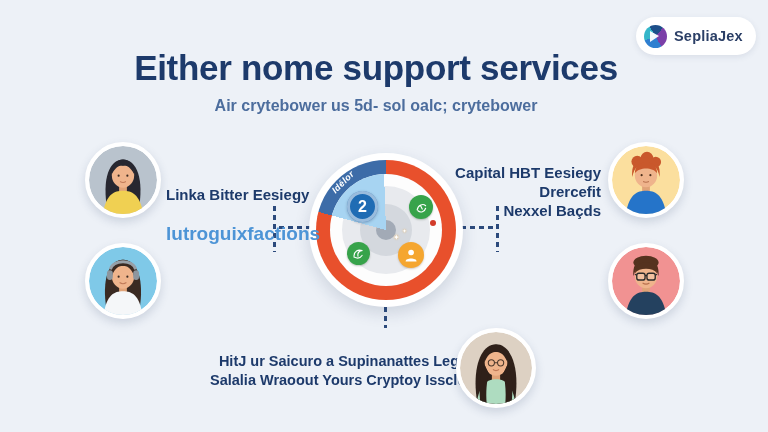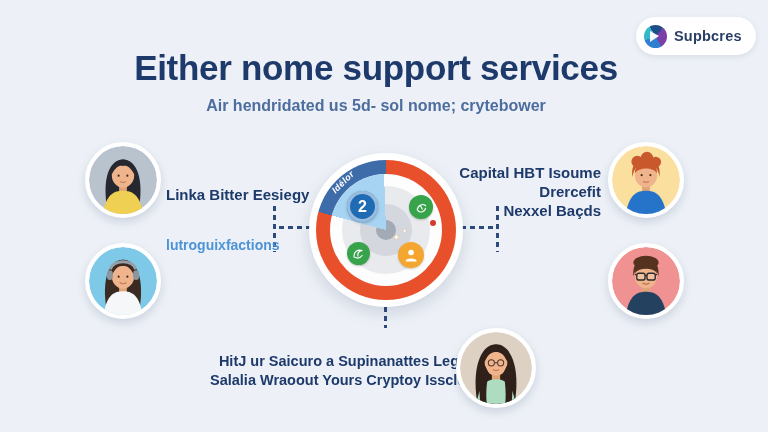--- a/index.html
+++ b/index.html
@@ -23,21 +23,21 @@
     border-top:5px solid transparent; border-bottom:6px solid transparent; border-left:9px solid #fff; opacity:.95; }
   .logo-text { font-size:14.5px; font-weight:bold; color:#2b3f66; letter-spacing:.2px; }
   
   .avatar { position:absolute; width:76px; height:76px; border:4px solid #fff; border-radius:50%;
     overflow:hidden; box-shadow:0 4px 10px rgba(50,70,110,.18); background:#fff; }
   .avatar svg { display:block; width:100%; height:100%; }
   .avatar.big { width:80px; height:80px; }
   
   .item-text { position:absolute; white-space:pre-line; }
   .t-title { font-size:15px; font-weight:bold; color:var(--navy,#1d3a6b); line-height:19px; white-space:pre-line; }
-  .t-sub   { font-size:14px; font-weight:bold; color:#4d94d6; line-height:19px; margin-top:14px; }
+  .t-sub   { font-size:19px; font-weight:bold; color:#4d94d6; line-height:19px; margin-top:2px; }
   .align-r { text-align:right; }
   .align-c { text-align:center; }
   
   .dash-v { position:absolute; width:3px;
     background:repeating-linear-gradient(to bottom, var(--dash,#2c4a7c) 0 5px, transparent 5px 9px); }
   .dash-h { position:absolute; height:3px;
     background:repeating-linear-gradient(to right, var(--dash,#2c4a7c) 0 5px, transparent 5px 9px); }
   
   .donut { position:absolute; left:309px; top:153px; width:154px; height:154px; }
   .donut .outer { position:absolute; inset:0; border-radius:50%; background:#fff;
@@ -63,26 +63,26 @@
   .red-dot { position:absolute; left:121px; top:67px; width:6px; height:6px; border-radius:50%; background:#d23b2a; }
   .sparkle { position:absolute; color:#fff; font-size:8px; text-shadow:0 0 2px rgba(245,166,48,.9); }
 </style>
 </head>
 <body>
 
 <div id="canvas" style="--bg: #edf1f7; --navy: #1d3a6b; --orange: #e8502c; --arc-blue: #3d6ca8; --wedge: #a7d4f2; --badge-blue: #1f6cb4; --green: #37a34a; --icon-orange: #f5a630; --dash: #2c4a7c;">
 
   <div class="hdr">
     <h1>Either nome support services</h1>
-    <p>Air hendridated us 5d- sol nome; crytebower</p>
+    <p>Air crytebower us 5d- sol oalc; crytebower</p>
   </div>
 
   <div class="logo">
     <span class="logo-mark"></span>
-    <span class="logo-text">Supbcres</span>
+    <span class="logo-text">SepliaJex</span>
   </div>
 
   <div class="dash-v" style="left:273px; top:206px; height:46px;"></div>
   <div class="dash-h" style="left:279px; top:226px; width:32px;"></div>
   <div class="dash-v" style="left:496px; top:206px; height:46px;"></div>
   <div class="dash-h" style="left:461px; top:226px; width:33px;"></div>
   <div class="dash-v" style="left:384px; top:298px; height:30px;"></div>
 
   <div class="donut">
     <div class="outer"></div>
@@ -146,21 +146,21 @@
         <circle cx="39.5" cy="30.5" r="1.1" fill="#3a2a22"></circle>
       <path d="M31.5 36.5 Q35 39 38.5 36.5" stroke="#c07a58" stroke-width="1.1" fill="none"></path>
       <path d="M15 70 C18 49 26 45.5 35 45.5 C44 45.5 52 49 55 70 Z" fill="#f5f7f9"></path>
       <path d="M22 23 C25 12.5 45 12.5 48 23" stroke="#97a0a8" stroke-width="3" fill="none"></path>
       <rect x="18.5" y="24" width="6" height="10" rx="3" fill="#8d969e"></rect>
       <rect x="45.5" y="24" width="6" height="10" rx="3" fill="#8d969e"></rect>
     </svg>
   </div>
 
   <div class="item-text align-r" style="left:418px; top:145px; width:183px;">
-    <div class="t-title">Capital HBT Isoume
+    <div class="t-title">Capital HBT Eesiegy
 Drercefit
 Nexxel Baçds</div>
   </div>
   <div class="avatar" style="left: 608px; top: 142px; --abg: #fbdf9e;">
     <svg viewBox="0 0 70 70">
       <circle cx="35" cy="35" r="35" fill="var(--abg)"></circle>
       <circle cx="26" cy="16" r="6" fill="#c9582c"></circle>
         <circle cx="36" cy="12.5" r="6.5" fill="#c9582c"></circle>
         <circle cx="45" cy="16.5" r="5.5" fill="#c9582c"></circle>
       <path d="M21 32 C19 16 29 12 35 12 C41 12 51 16 49 32 C47 21 42 18.5 35 18.5 C28 18.5 23 21 21 32 Z" fill="#c9582c"></path>

